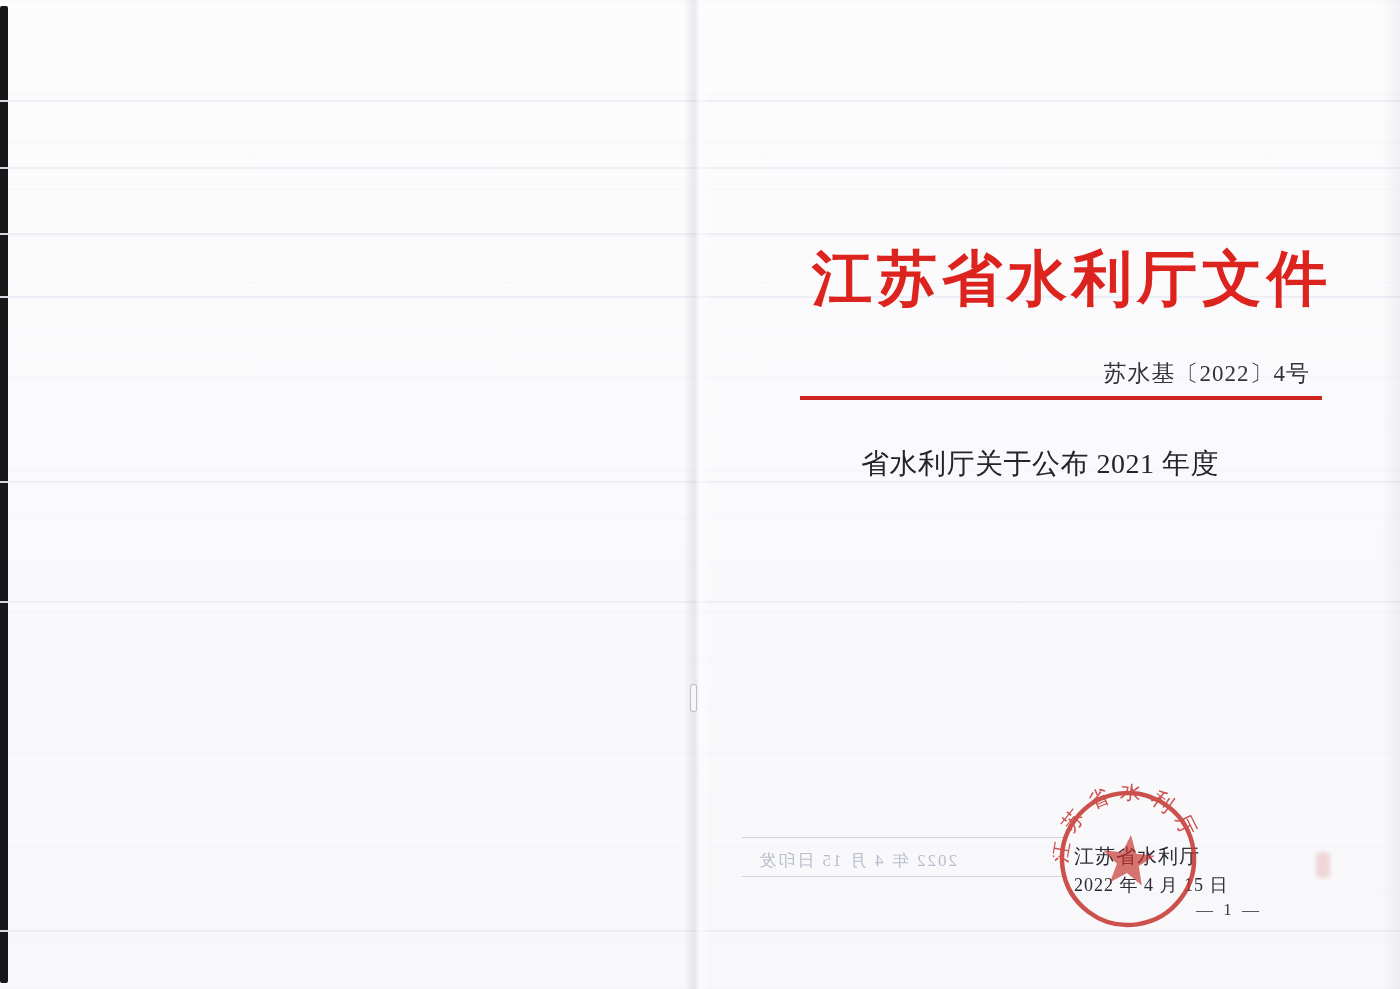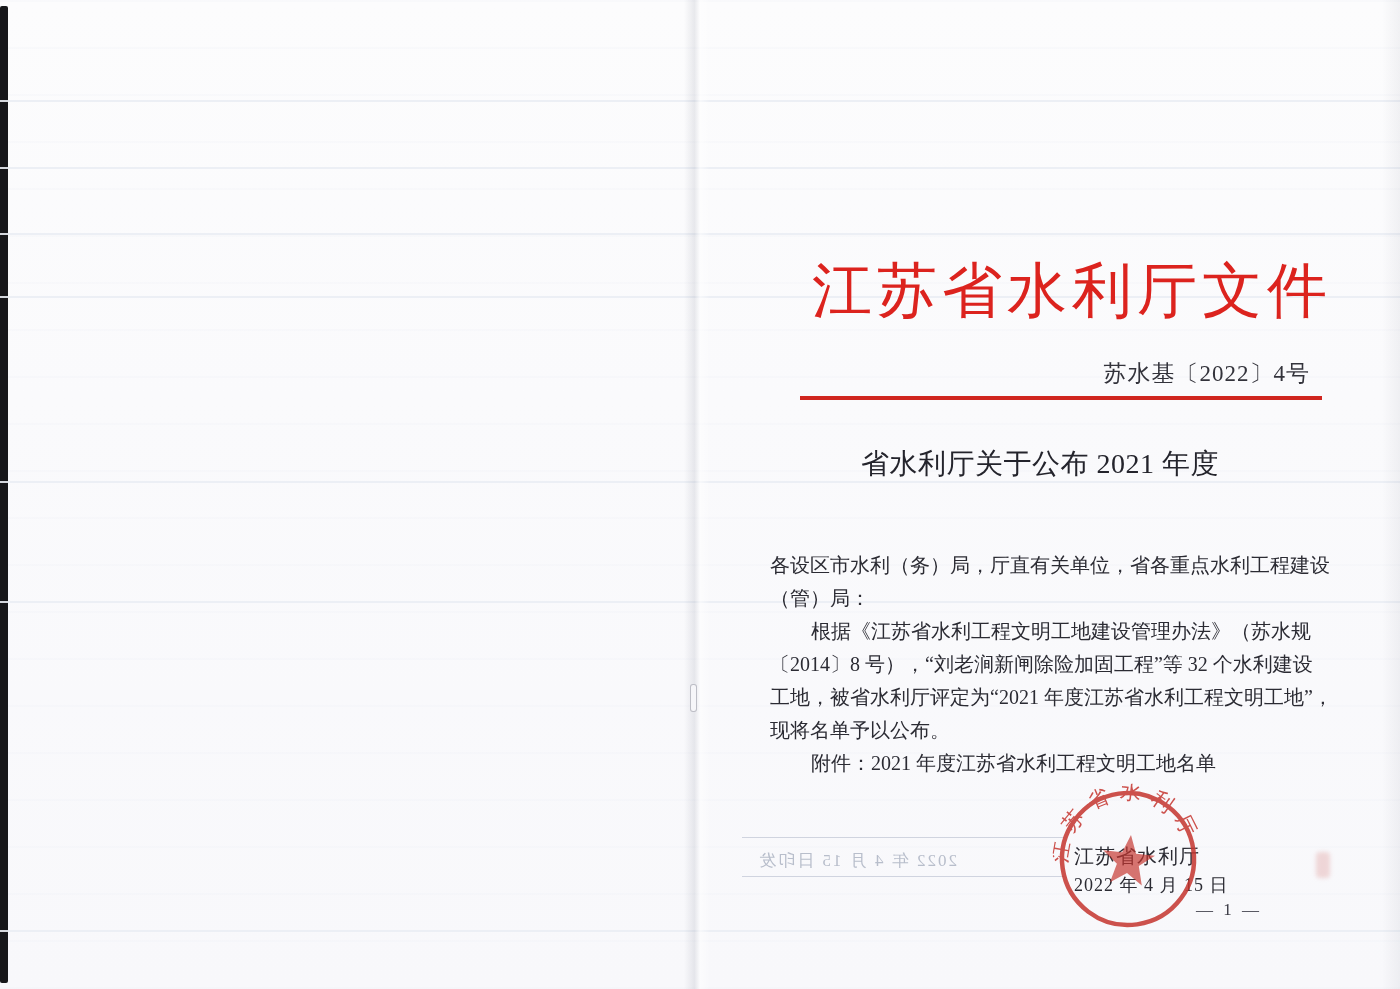--- a/index.html
+++ b/index.html
@@ -14,22 +14,22 @@
   }
   .abs{position:absolute;}
   .edge-left{left:0;top:6px;width:8px;height:977px;background:#17171a;border-radius:2px;}
   .gutter{left:684px;top:0;width:26px;height:989px;
     background:linear-gradient(90deg,rgba(110,115,135,0) 0%,rgba(110,115,135,.14) 40%,rgba(255,255,255,.55) 62%,rgba(110,115,135,0) 100%);}
   .edge-right{left:1382px;top:0;width:18px;height:989px;
     background:linear-gradient(90deg,rgba(90,95,115,0),rgba(90,95,115,.07));}
   .band{left:0;width:1400px;height:2px;background:rgba(234,237,244,.9);}
   .staple{left:690px;top:684px;width:5px;height:26px;background:#f6f6f9;
     border:1px solid rgba(120,122,135,.45);border-radius:3px;}
-  .masthead{left:812px;top:252px;width:515px;height:78px;
-    font-weight:normal;font-size:60px;line-height:78px;
+  .masthead{left:812px;top:240px;width:515px;height:78px;
+    font-weight:bold;font-size:60px;line-height:78px;
     text-align:justify;text-align-last:justify;white-space:normal;}
   .docnum{left:770px;top:358px;width:540px;font-size:23px;color:#33333b;
     text-align:right;letter-spacing:1px;}
   .redrule{left:800px;top:396px;width:522px;height:4px;}
   .title{left:760px;top:446px;width:560px;text-align:center;
     font-weight:normal;color:#24242c;font-size:28px;line-height:36px;letter-spacing:.5px;}
   .bodytext{left:770px;top:549px;width:552px;font-size:20px;color:#2b2b33;
     line-height:33px;}
   .line{white-space:nowrap;height:33px;}
   .indent{text-indent:2.05em;}
@@ -65,29 +65,20 @@
   <div class="abs masthead" style="color:#dc231e">江苏省水利厅文件</div>
 
   <div class="abs docnum">苏水基〔2022〕4号</div>
 
   <div class="abs redrule" style="background:#d0251f"></div>
 
   <div class="abs title">
     <div>省水利厅关于公布 2021 年度</div>
   </div>
 
-  <div class="abs bodytext">
-    <div class="line">各设区市水利（务）局，厅直有关单位，省各重点水利工程建设</div>
-    <div class="line">（管）局：</div>
-    <div class="line indent">根据《江苏省水利工程文明工地建设管理办法》（苏水规</div>
-    <div class="line">〔2014〕8 号），“刘老涧新闸除险加固工程”等 32 个水利建设</div>
-    <div class="line">工地，被省水利厅评定为“2021 年度江苏省水利工程文明工地”，</div>
-    <div class="line">现将名单予以公布。</div>
-    <div class="line indent">附件：2021 年度江苏省水利工程文明工地名单</div>
-  </div>
 
   <div class="abs bleed-line" style="left:742px;top:837px;width:322px;"></div>
   <div class="abs bleed-line" style="left:742px;top:876px;width:322px;"></div>
   <div class="abs bleed-text">2022 年 4 月 15 日印发</div>
   <div class="abs bleed-smudge"></div>
 
   <div class="abs signer">江苏省水利厅</div>
   <div class="abs signdate">2022 年 4 月 15 日</div>
 
   <svg class="abs seal" viewBox="0 0 148 148">

